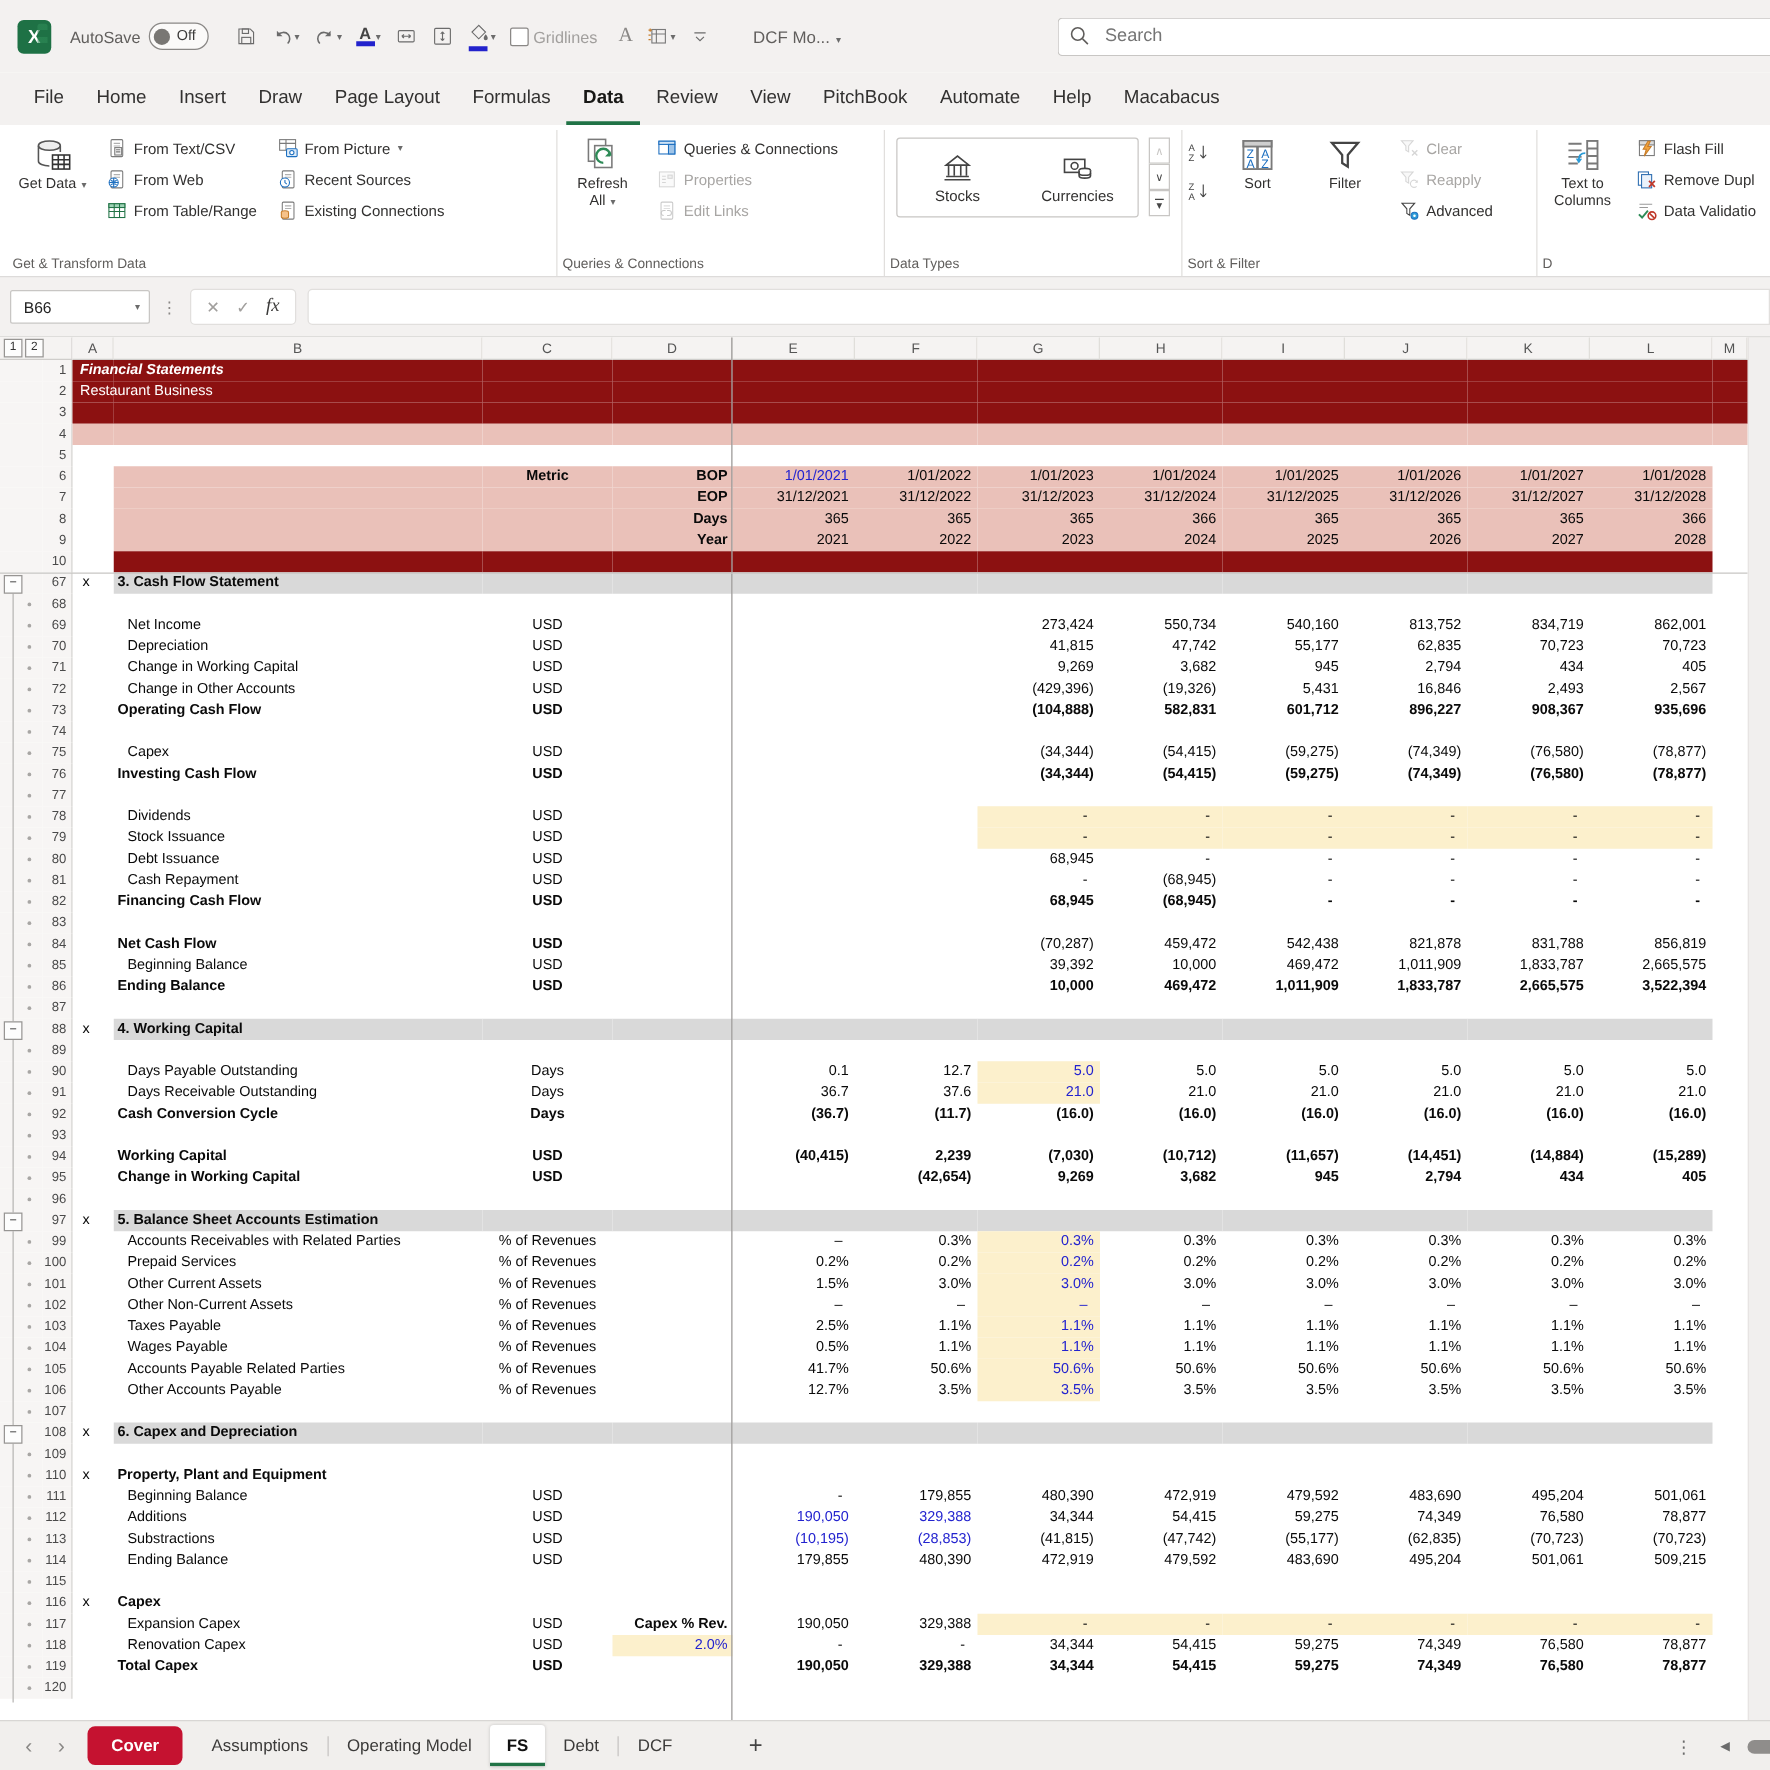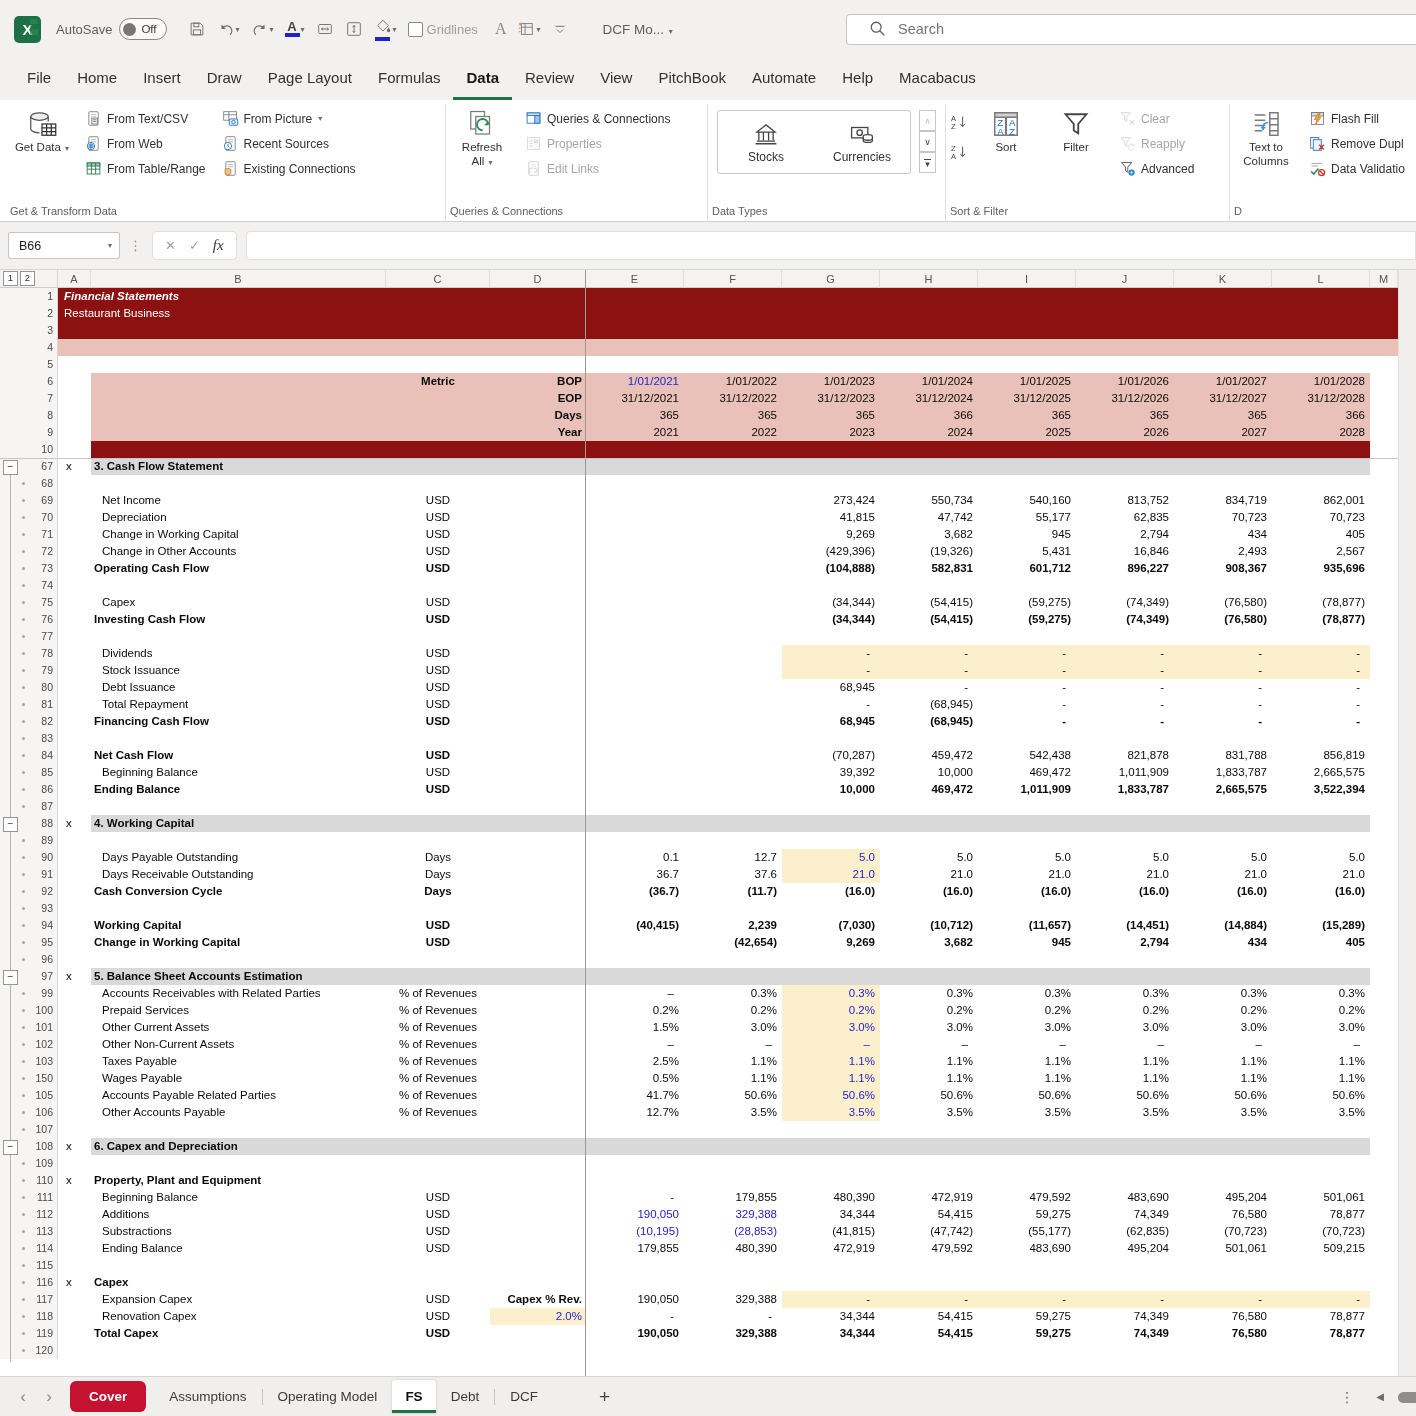--- a/index.html
+++ b/index.html
@@ -18,21 +18,21 @@
   .qbtn{display:flex;align-items:center;justify-content:center;height:30px;padding:0 4px;color:#6b6b6b}
   .chev{font-size:8px;color:#6b6b6b;margin-left:1px}
   .acolor{display:flex;flex-direction:column;align-items:center;line-height:11px}
   .acolor b{font-size:13px;color:#444;font-weight:700}
   .acolor i{display:block;width:15px;height:4px;background:#2222cc;margin-top:1px}
   .gchk{width:13px;height:13px;border:1px solid #8a8886;background:#fff;border-radius:2px}
   .glab{font-size:13px;color:#a19f9d;margin:0 6px 0 4px}
   .afont{font-size:16px;color:#8a8886;font-family:"Liberation Serif",serif}
   .doctitle{font-size:13.5px;color:#605e5c;margin-left:22px;white-space:nowrap}
   .search{margin-left:auto;width:570px;height:31px;background:#fff;border:1px solid #c8c6c4;border-right:none;
-          border-radius:4px 0 0 4px;display:flex;align-items:center;padding-left:22px;gap:9px;box-sizing:border-box}
+          border-radius:4px 0 0 4px;display:flex;align-items:center;padding-left:8px;gap:9px;box-sizing:border-box}
   .search input{border:none;outline:none;font-size:14.5px;color:#616161;background:transparent;width:200px;font-family:inherit}
   
   .menubar{height:42px;background:#f3f1f0;display:flex;align-items:stretch;padding-left:14px}
   .mtab{font-size:15px;color:#323130;padding:0 13px;display:flex;align-items:center;border-bottom:3px solid transparent;margin-bottom:0}
   .mtab.act{font-weight:700;border-bottom:3px solid #217346;color:#181816}
   
   .ribbon{height:122px;background:#fff;border-bottom:1px solid #d2d0ce;display:flex;box-sizing:border-box;padding:4px 0 0 6px;overflow:hidden}
   .rgroup{display:flex;flex-direction:column;border-right:1px solid #e1dfdd;padding:2px 4px 0;box-sizing:border-box;flex:none}
   .rgc{flex:1;display:flex;gap:6px;align-items:flex-start}
   .glabel{height:19px;line-height:19px;font-size:11px;color:#605e5c;text-align:left;white-space:nowrap;overflow:hidden}
@@ -1007,21 +1007,21 @@
           <div class="cell num dash" style="width: 98px;">-</div>
           <div class="cell num dash" style="width: 98px;">-</div>
           <div class="cell" style="width: 28px;"></div>
         </div>
         <div class="grow">
           <div class="gut">
             <span class="odot"></span>
           </div>
           <div class="rnum">81</div>
           <div class="cell" style="width: 33px;"></div>
-          <div class="cell lblc" style="width: 295px;">Total Repayment</div>
+          <div class="cell lblc" style="width: 295px;">Cash Repayment</div>
           <div class="cell ctr" style="width: 104px;">USD</div>
           <div class="cell" style="width: 96px;"></div>
           <div class="cell num" style="width: 98px;"></div>
           <div class="cell num" style="width: 98px;"></div>
           <div class="cell num dash" style="width: 98px;">-</div>
           <div class="cell num" style="width: 98px;">(68,945)</div>
           <div class="cell num dash" style="width: 98px;">-</div>
           <div class="cell num dash" style="width: 98px;">-</div>
           <div class="cell num dash" style="width: 98px;">-</div>
           <div class="cell num dash" style="width: 98px;">-</div>
@@ -1423,21 +1423,21 @@
           <div class="cell num" style="width: 98px;">1.1%</div>
           <div class="cell num" style="width: 98px;">1.1%</div>
           <div class="cell num" style="width: 98px;">1.1%</div>
           <div class="cell num" style="width: 98px;">1.1%</div>
           <div class="cell" style="width: 28px;"></div>
         </div>
         <div class="grow">
           <div class="gut">
             <span class="odot"></span>
           </div>
-          <div class="rnum">150</div>
+          <div class="rnum">104</div>
           <div class="cell" style="width: 33px;"></div>
           <div class="cell lblc" style="width: 295px;">Wages Payable</div>
           <div class="cell ctr" style="width: 104px;">% of Revenues</div>
           <div class="cell" style="width: 96px;"></div>
           <div class="cell num" style="width: 98px;">0.5%</div>
           <div class="cell num" style="width: 98px;">1.1%</div>
           <div class="cell num yl blu" style="width: 98px;">1.1%</div>
           <div class="cell num" style="width: 98px;">1.1%</div>
           <div class="cell num" style="width: 98px;">1.1%</div>
           <div class="cell num" style="width: 98px;">1.1%</div>

